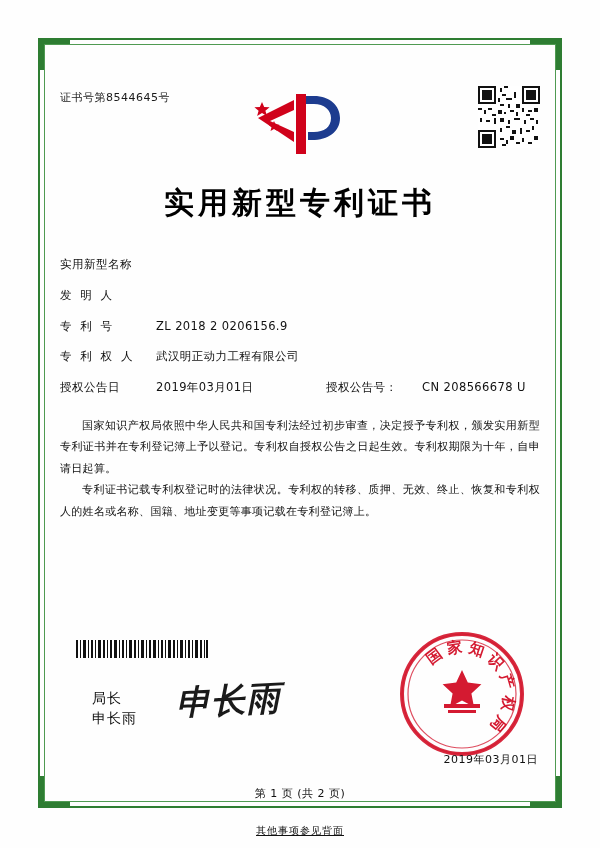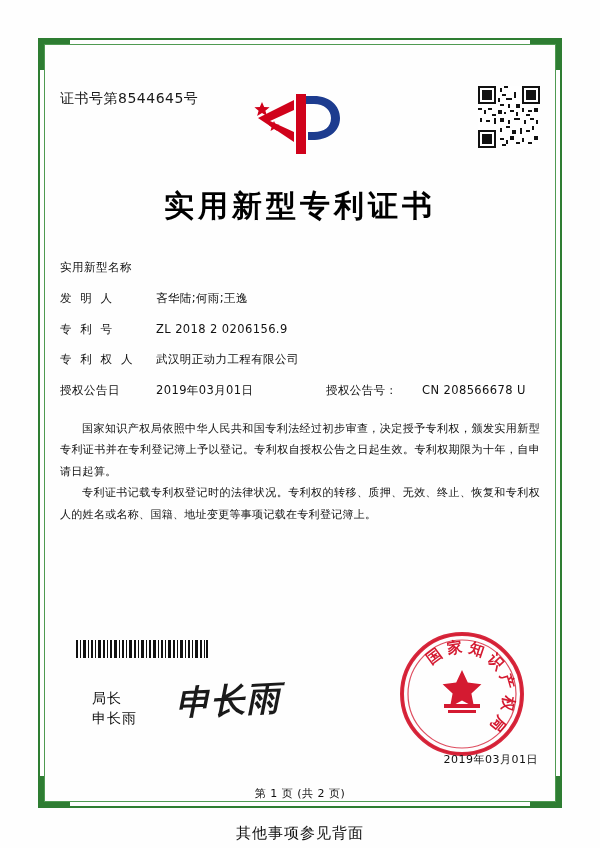--- a/index.html
+++ b/index.html
@@ -50,21 +50,21 @@
   .corner.br { right: 38px; bottom: 40px; border-right-width: 6px; border-bottom-width: 6px; }
 
   .content {
     position: absolute;
     left: 60px;
     top: 60px;
     width: 480px;
   }
 
   .cert-number {
-    font-size: 14px;
+    font-size: 11px;
     letter-spacing: 0.5px;
     color: #1a1a1a;
     margin-top: 30px;
   }
 
   
   .emblem {
     position: absolute;
     left: 50%;
     top: 88px;
@@ -187,23 +187,24 @@
     text-align: center;
     font-size: 11px;
     letter-spacing: 0.5px;
   }
   .footnote {
     position: absolute;
     left: 0;
     right: 0;
     top: 824px;
     text-align: center;
-    font-size: 15px;
+    font-size: 10px;
     letter-spacing: 1px;
     color: #111;
+    text-decoration: underline;
   }
 </style>
 </head>
 <body>
 
 <div class="page">
 
   <div class="frame-outer"></div>
   <div class="frame-inner"></div>
   <div class="corner tl"></div>
@@ -288,21 +289,20 @@
     <div class="title">实用新型专利证书</div>
 
     <div class="fields">
 
       <div class="field">
         <div class="lbl">实用新型名称</div>
       </div>
 
       <div class="field">
         <div class="lbl">发  明  人</div>
-        <div class="val">吝华陆;何雨;王逸</div>
       </div>
 
       <div class="field">
         <div class="lbl">专  利  号</div>
         <div class="val">ZL 2018 2 0206156.9</div>
       </div>
 
 
       <div class="field">
         <div class="lbl">专  利  权  人</div>

